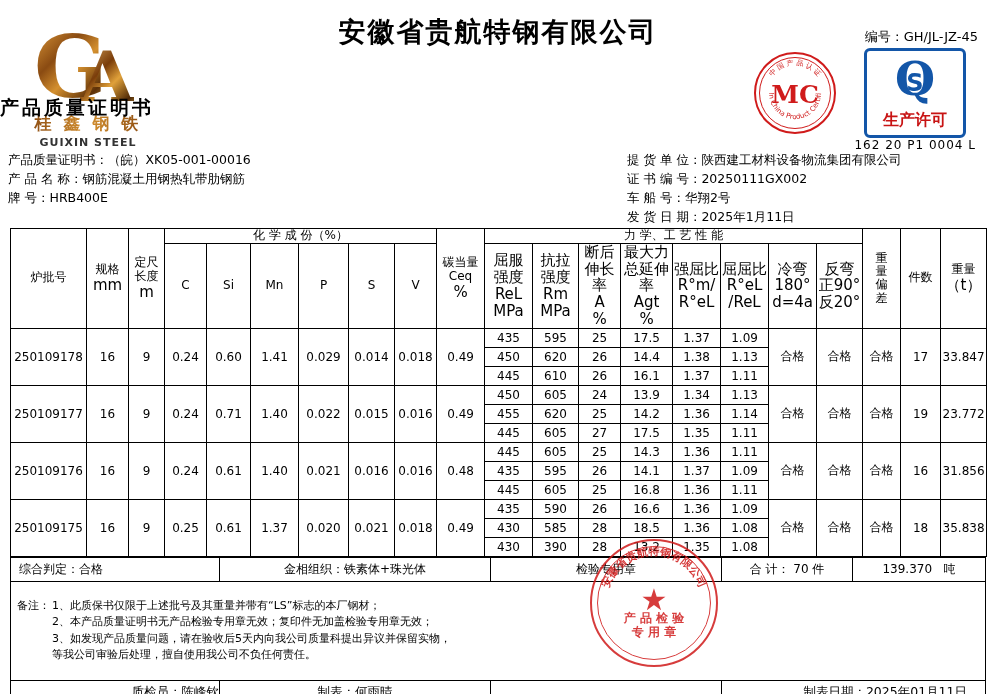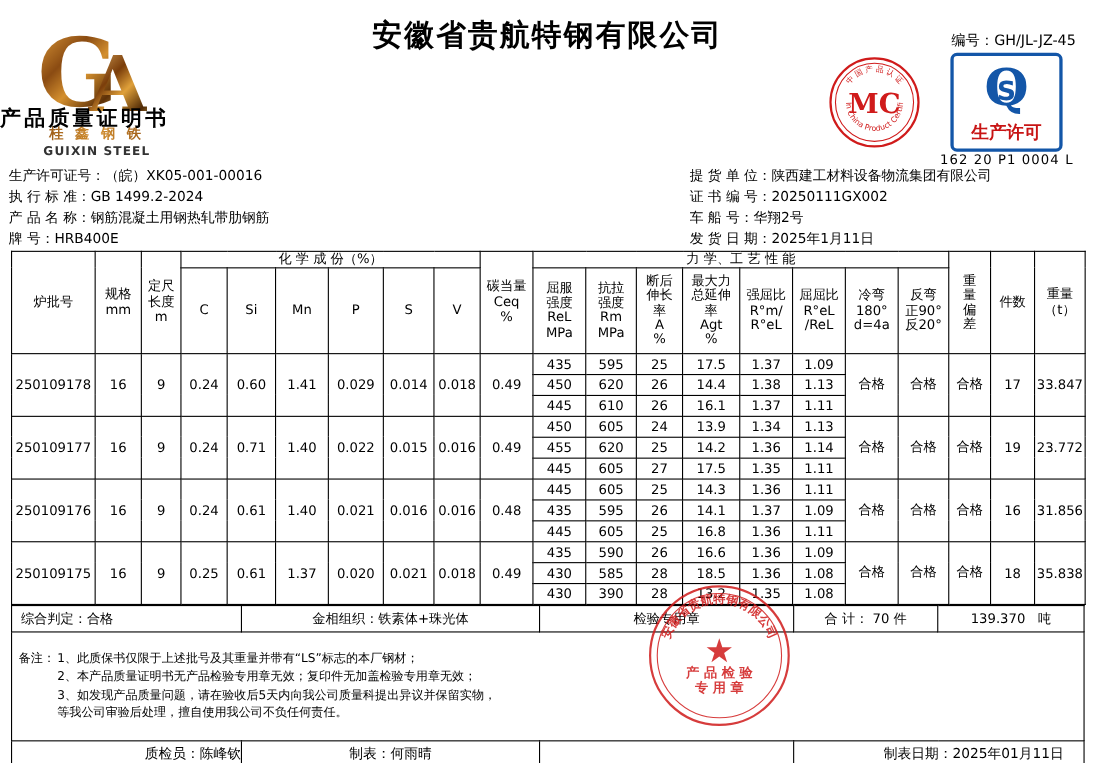--- a/index.html
+++ b/index.html
@@ -15,21 +15,21 @@
      font-family:"DejaVu Serif","Liberation Serif",serif;
      background:linear-gradient(135deg,#e8a33d 0%,#8a4b12 35%,#d4902f 55%,#5e3108 80%,#caa34a 100%);
      -webkit-background-clip:text;background-clip:text;color:transparent;
   }
   .logo-mark .a{
      position:absolute;left:52px;top:20px;font-size:70px;line-height:70px;font-weight:bold;
      font-family:"DejaVu Serif","Liberation Serif",serif;
      background:linear-gradient(135deg,#f0c070 0%,#7a3d0a 40%,#e0a13a 60%,#4d2806 85%,#c99a40 100%);
      -webkit-background-clip:text;background-clip:text;color:transparent;
   }
-  .logo-cn{font-size:13px;font-weight:bold;letter-spacing:3px;text-align:center;margin-top:-2px;
+  .logo-cn{font-size:17px;font-weight:bold;letter-spacing:3px;text-align:center;margin-top:-2px;
            background:linear-gradient(90deg,#8a4b12,#d4902f,#8a4b12);-webkit-background-clip:text;background-clip:text;color:transparent;}
   .logo-en{font-size:11px;font-weight:bold;letter-spacing:1px;text-align:center;color:#333;margin-top:1px;}
 
   .title1{position:absolute;left:0;right:0;top:14px;text-align:center;font-size:27px;font-weight:bold;
           font-family:"DejaVu Sans","Liberation Sans",sans-serif;letter-spacing:2px;}
   .title2{position:absolute;left:0;right:0;top:95px;text-align:left;font-size:19px;font-weight:bold;letter-spacing:3px;}
 
   .docno{position:absolute;right:18px;top:28px;font-size:13px;}
   .barcode-txt{position:absolute;right:20px;top:138px;font-size:12px;letter-spacing:1px;}
 
@@ -55,21 +55,21 @@
   .meta .c1{left:8px;width:290px;}
   .meta .c2{left:300px;width:330px;}
   .meta .c3{left:627px;width:350px;}
   .meta .row{height:19px;line-height:19px;white-space:nowrap;}
   .lbl{letter-spacing:0px;}
 
   
   table{border-collapse:collapse;width:976px;margin:0 10px;table-layout:fixed;}
   td,th{border:1px solid #000;text-align:center;vertical-align:middle;font-size:12px;padding:0;}
   .hcell{font-size:12px;font-weight:normal;line-height:1.15;}
-  .small{font-size:12px;line-height:1.12;text-align:center;}
+  .small{font-size:15px;line-height:1.12;text-align:center;}
   .dataRow td{height:18px;}
 
   
   .foot{position:relative;margin:0 10px;}
   .foot table{margin:0;width:976px;}
   .remark{font-size:11px;text-align:left;line-height:1.5;padding:16px 6px;margin-top:20px;}
   .sign{font-size:12.5px;}
   .red-seal{position:absolute;left:580px;top:-18px;width:124px;height:124px;border:2px solid #d01b1b;border-radius:50%;
             opacity:.85;pointer-events:none;}
   .red-seal .inner{position:absolute;inset:5px;border:1px solid #d01b1b;border-radius:50%;}
@@ -113,22 +113,21 @@
 
     <div class="qs">
       <div class="q">Q</div>
       <div class="s">S</div>
       <div class="cn">生产许可</div>
     </div>
   </div>
 
   <div class="meta">
     <div class="col c1">
-      <div class="row"><span class="lbl">生产许可证号：</span><span>（皖）XK05-001-00016</span></div>
-      <div class="row"><span class="lbl">执 行 标 准：</span><span>GB 1499.2-2024</span></div>
+      <div class="row"><span class="lbl">产品质量证明书：</span><span>（皖）XK05-001-00016</span></div>
       <div class="row"><span class="lbl">产 品 名 称：</span><span>钢筋混凝土用钢热轧带肋钢筋</span></div>
       <div class="row"><span class="lbl">牌    号：</span><span>HRB400E</span></div>
     </div>
     <div class="col c3">
       <div class="row"><span class="lbl">提 货 单 位：</span><span>陕西建工材料设备物流集团有限公司</span></div>
       <div class="row"><span class="lbl">证 书 编 号：</span><span>20250111GX002</span></div>
       <div class="row"><span class="lbl">车 船 号：</span><span>华翔2号</span></div>
       <div class="row"><span class="lbl">发 货 日 期：</span><span>2025年1月11日</span></div>
     </div>
   </div>

